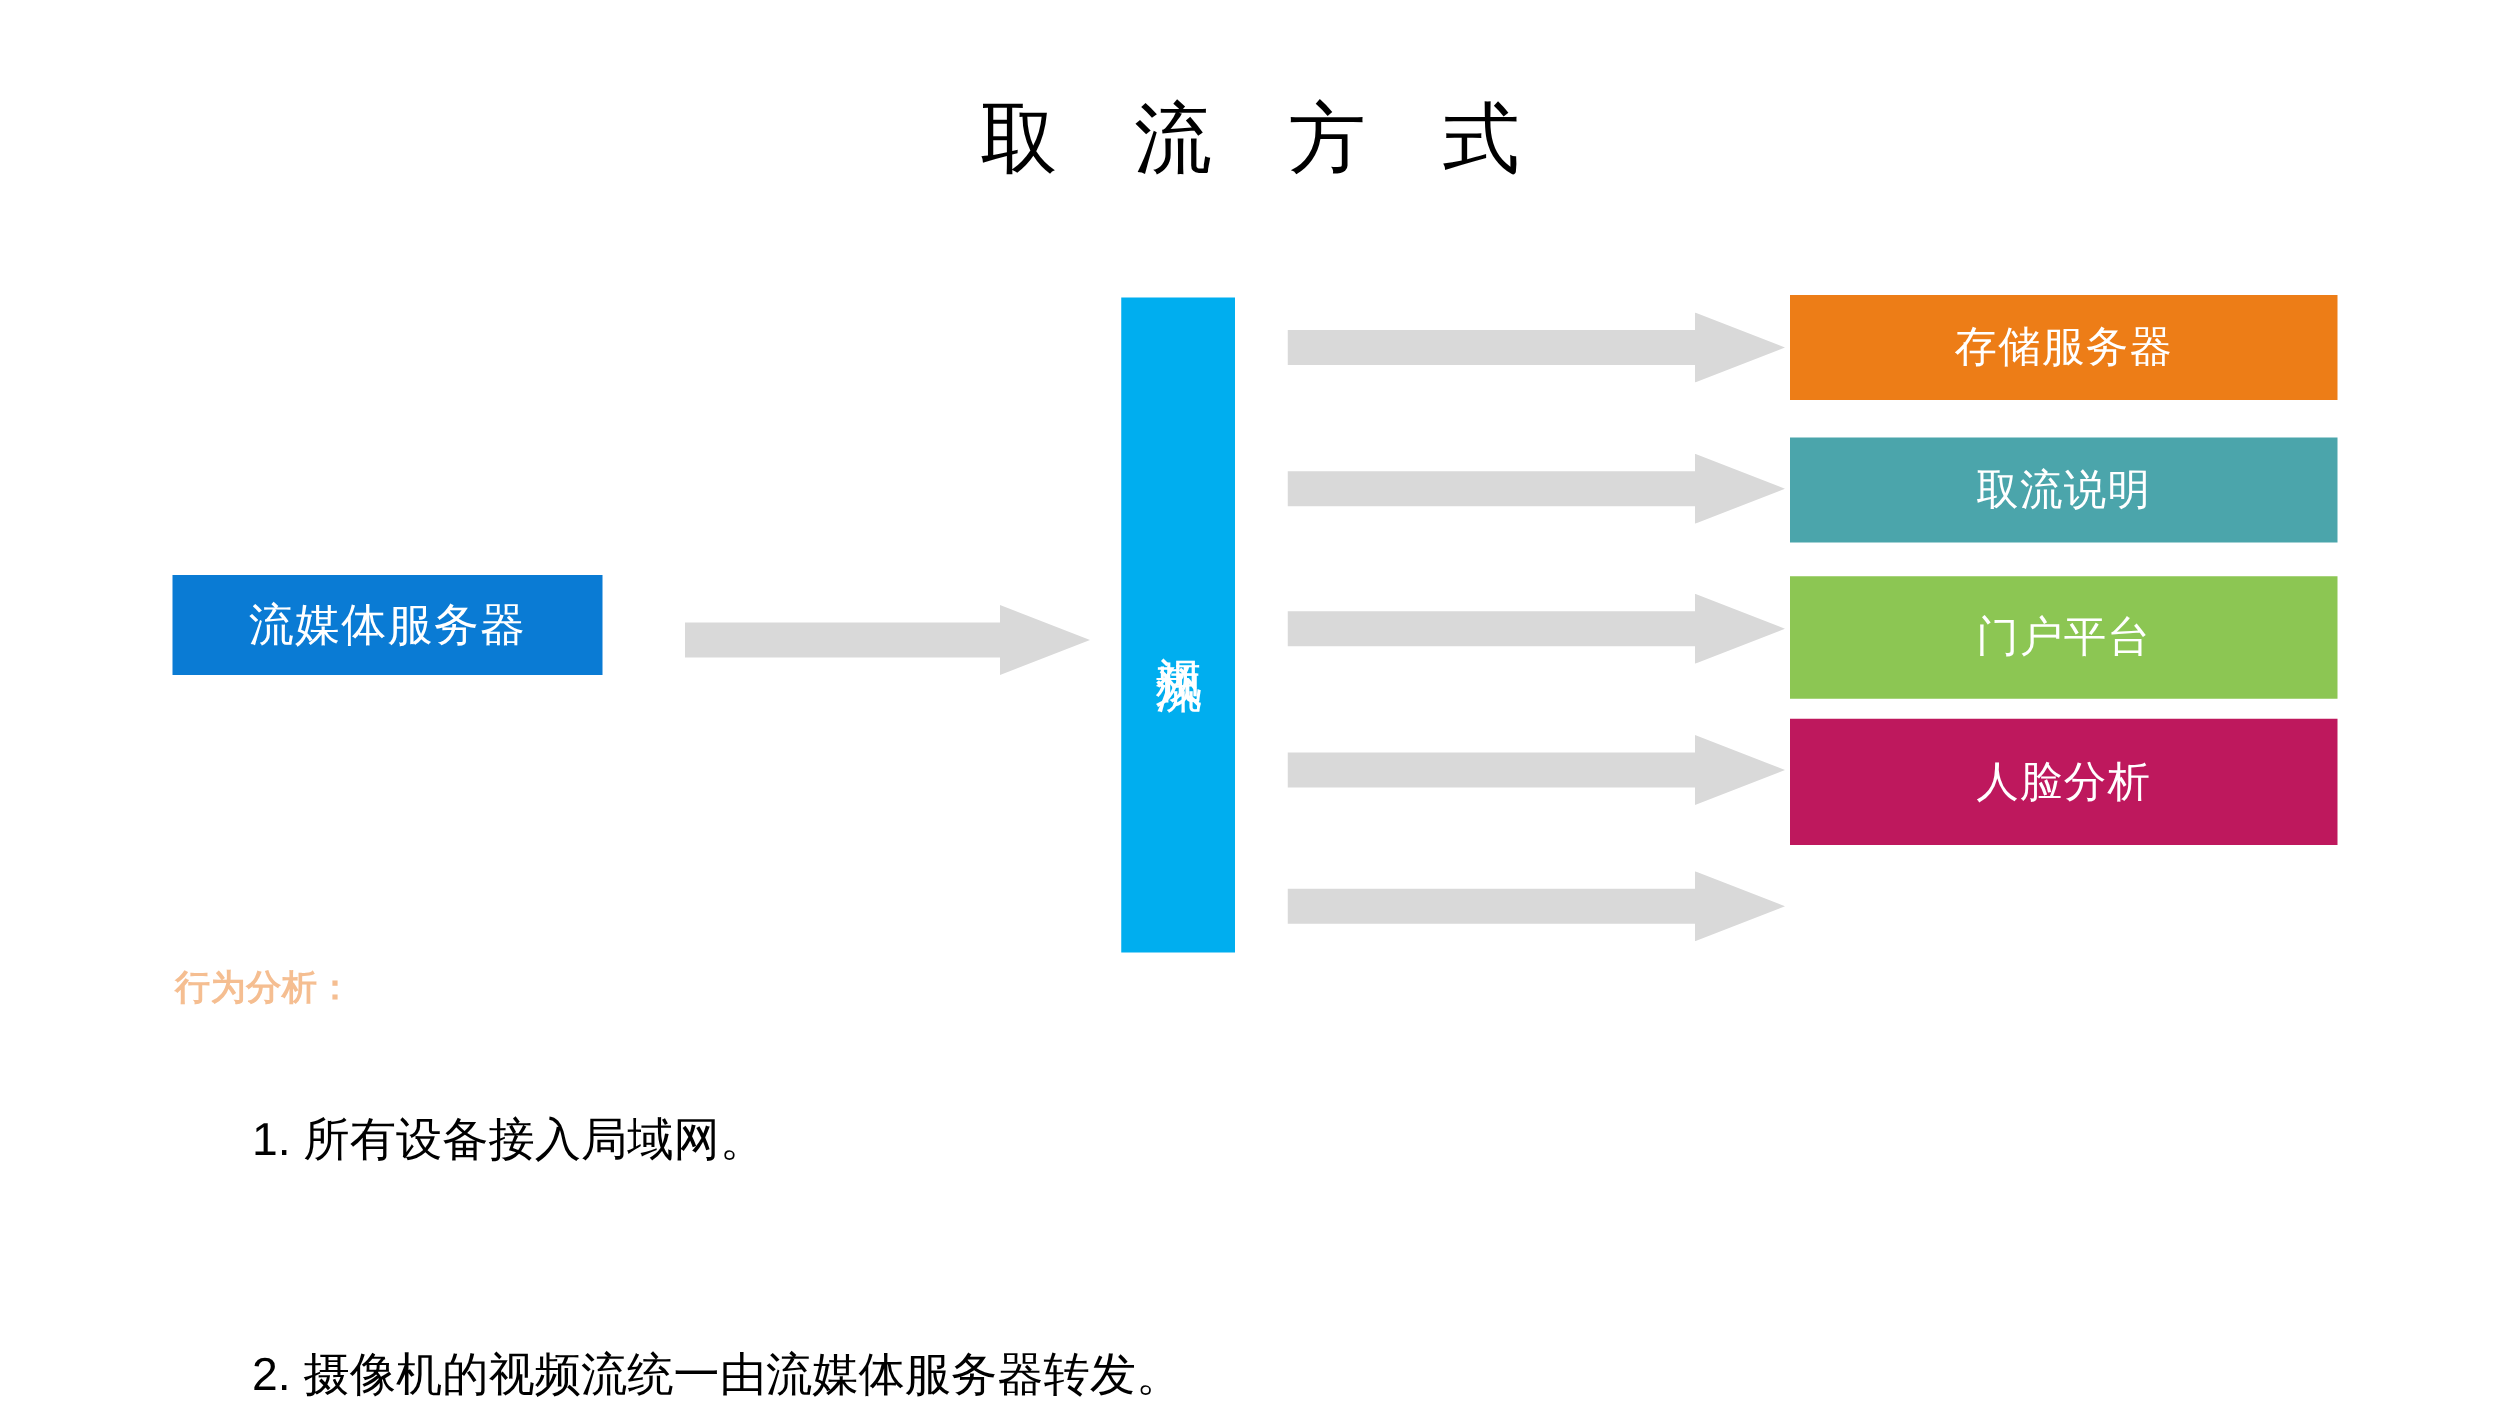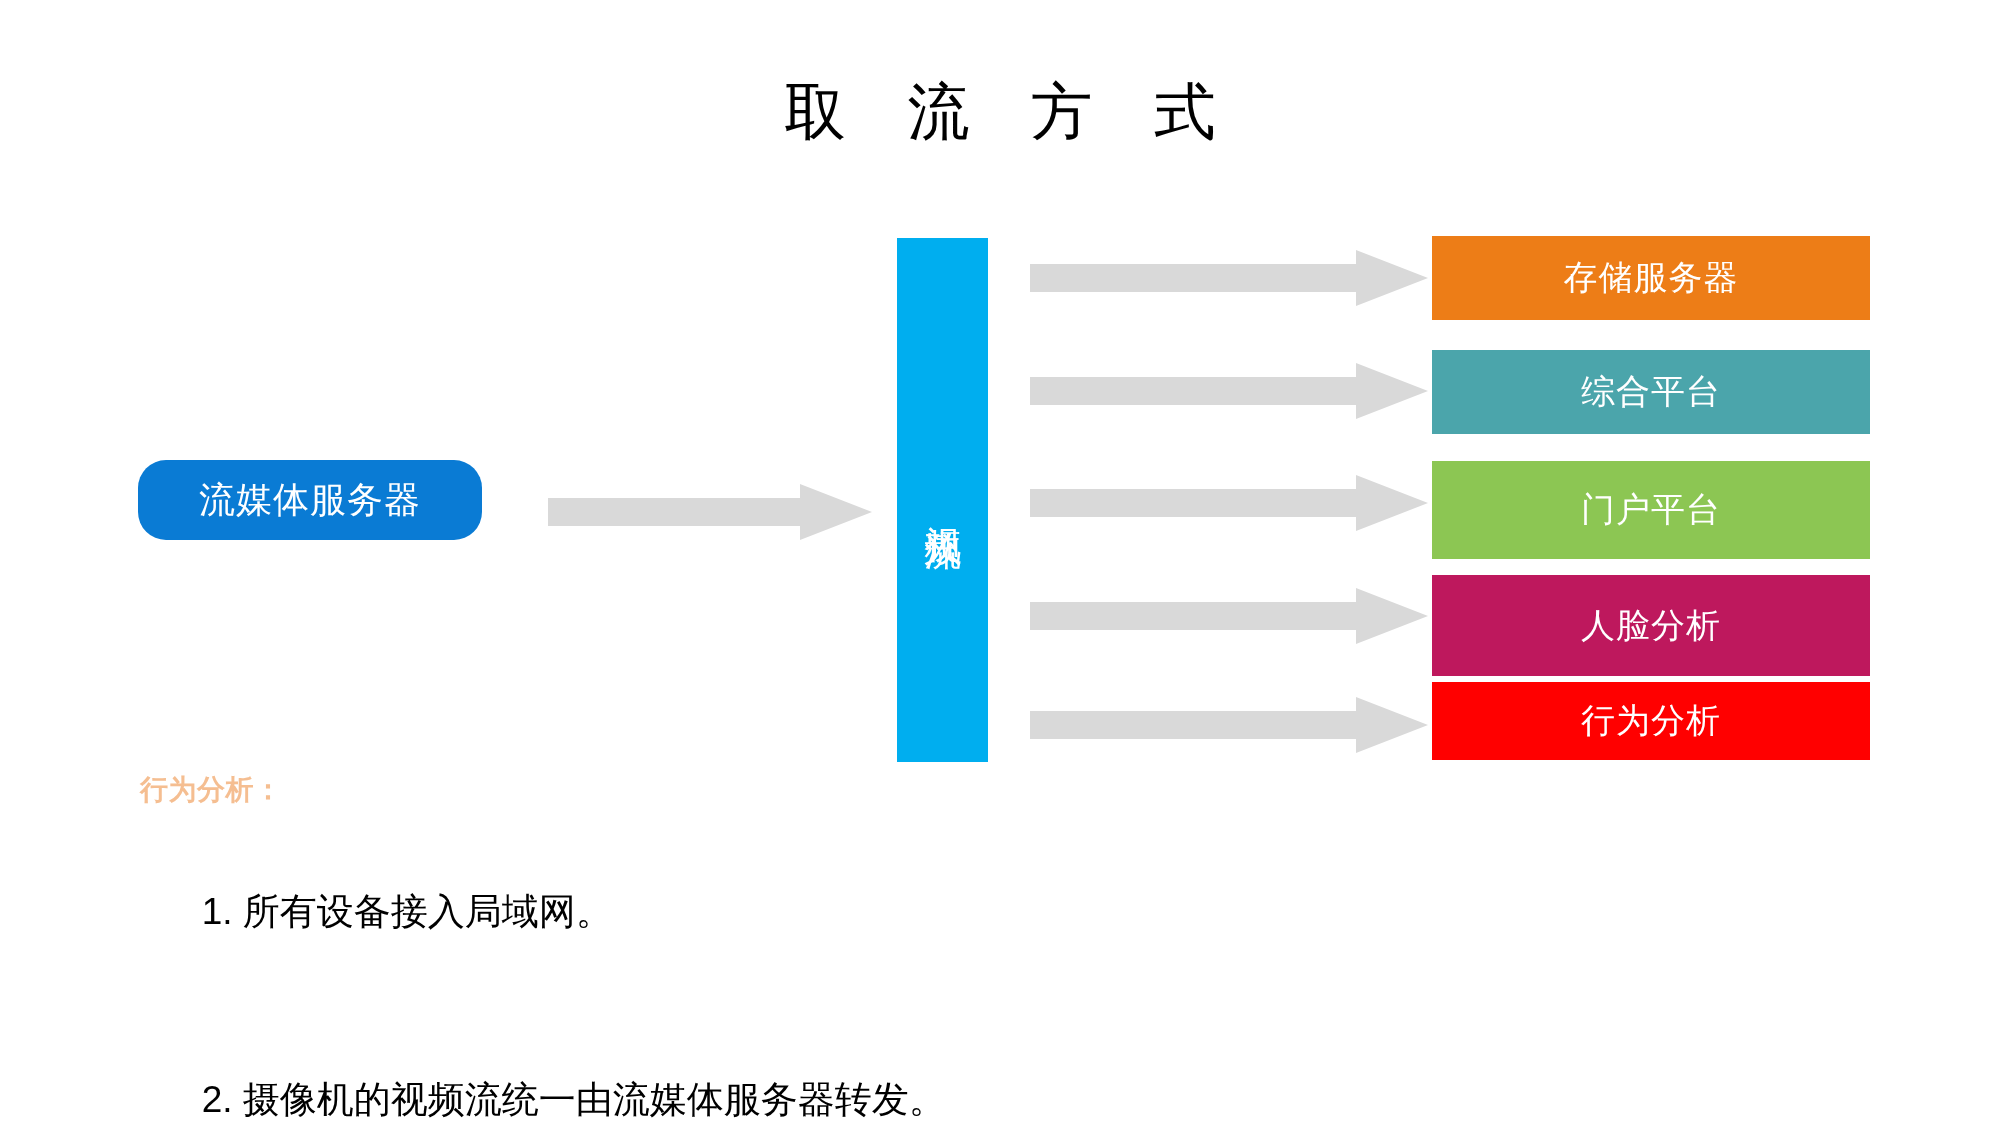--- a/index.html
+++ b/index.html
@@ -42,21 +42,20 @@
     top: 460px;
     width: 344px;
     height: 80px;
     background: #0A7BD4;
     display: flex;
     align-items: center;
     justify-content: center;
     color: #ffffff;
     font-size: 36px;
     letter-spacing: 1px;
-    border-radius: 28px;
   }
 
   
   .main-arrow {
     position: absolute;
     left: 548px;
     top: 484px;
     width: 324px;
     height: 56px;
   }
@@ -177,30 +176,27 @@
   <div class="fan-arrow" style="top:697px">
     <svg viewBox="0 0 398 56" width="398" height="56" preserveAspectRatio="none">
       <polygon points="0,14 326,14 326,0 398,28 326,56 326,42 0,42" fill="#D9D9D9"></polygon>
     </svg>
   </div>
 
   <div class="dest-box" style="top:236px;height:84px;background:#ED7D17">
     <span>存储服务器</span>
   </div>
   <div class="dest-box" style="top:350px;height:84px;background:#4BA5AB">
-    <span>综合平台</span>
+    <span>取流说明</span>
   </div>
   <div class="dest-box" style="top:461px;height:98px;background:#8CC653">
     <span>门户平台</span>
   </div>
   <div class="dest-box" style="top:575px;height:101px;background:#be185d">
     <span>人脸分析</span>
-  </div>
-  <div class="dest-box" style="top:682px;height:78px;background:#FF0000">
-    <span>行为分析</span>
   </div>
 
   <div class="notes">
     <div class="notes-heading">行为分析：</div>
 
     <div class="note-item">
       <span class="note-num">1.</span><span> </span><span class="note-text">所有设备接入局域网。</span>
     </div>
     <div class="note-item">
       <span class="note-num">2.</span><span> </span><span class="note-text">摄像机的视频流统一由流媒体服务器转发。</span>

